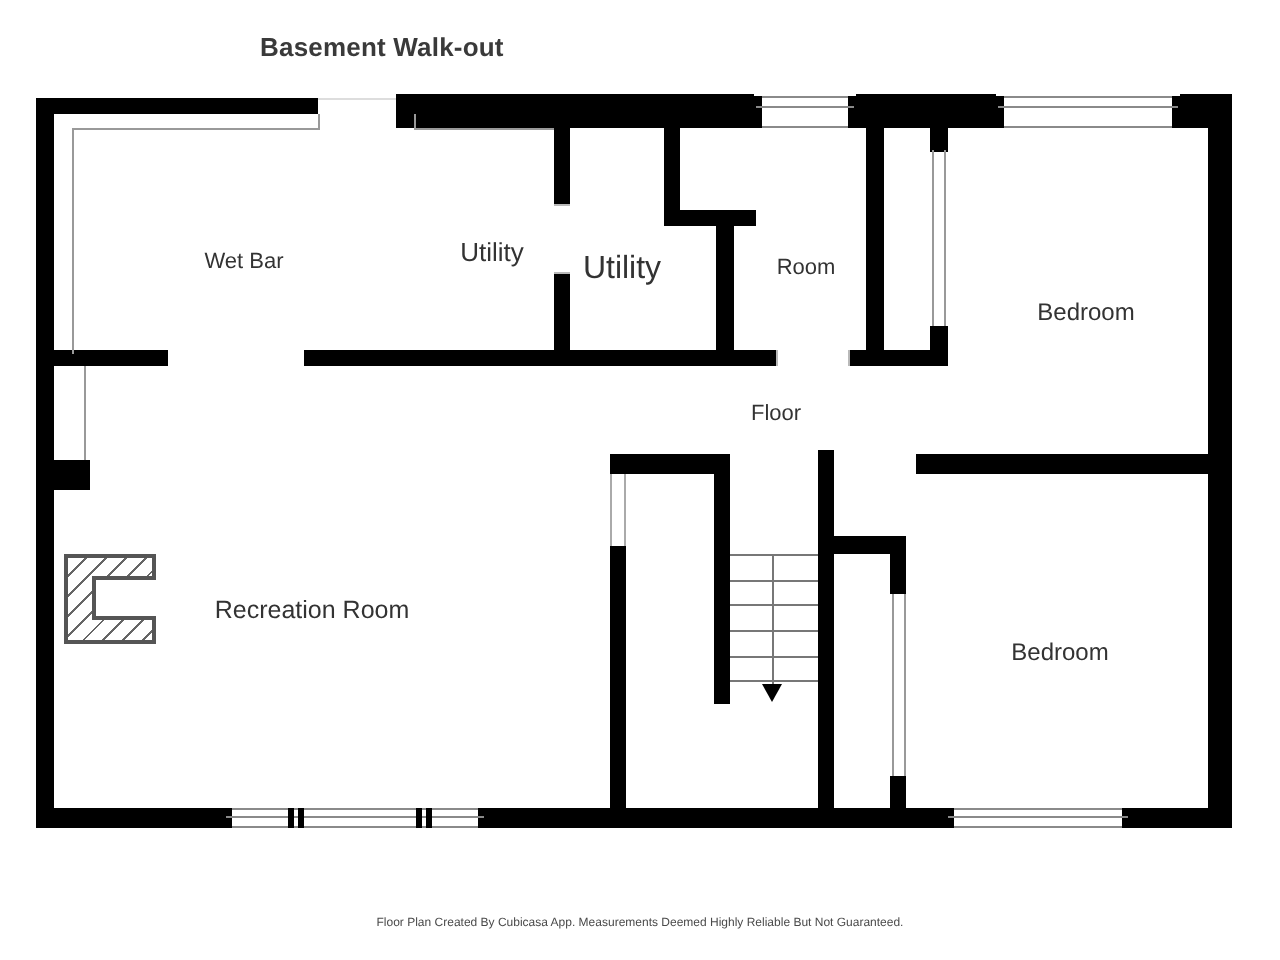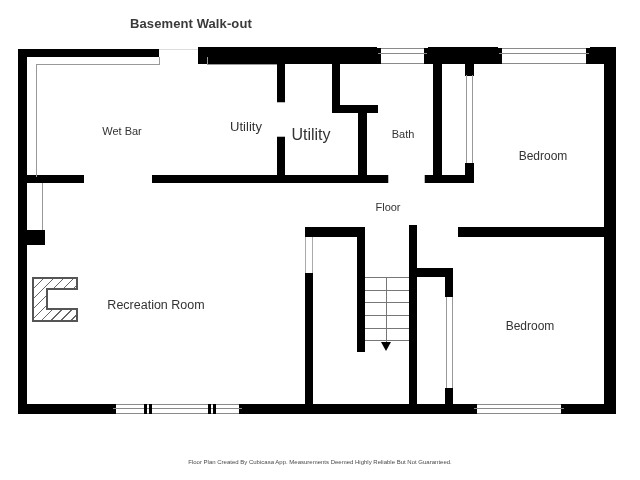--- a/index.html
+++ b/index.html
@@ -119,19 +119,19 @@
     <i class="step" style="top:78px"></i>
     <i class="step" style="top:91px"></i>
     <i class="step" style="top:103px"></i>
     <i class="runline" style="left:21px;top:40px;height:66px"></i>
     <i class="stairs-arrow" style="left:16px;top:105px"></i>
   </div>
 
   <div class="lbl" style="left:122px;top:131px;font-size:11px">Wet Bar</div>
   <div class="lbl" style="left:246px;top:126px;font-size:13px">Utility</div>
   <div class="lbl" style="left:311px;top:135px;font-size:16px">Utility</div>
-  <div class="lbl" style="left:403px;top:134px;font-size:11px">Bath</div>
+  <div class="lbl" style="left:403px;top:134px;font-size:11px">Room</div>
   <div class="lbl" style="left:543px;top:156px;font-size:12px">Bedroom</div>
   <div class="lbl" style="left:388px;top:207px;font-size:11px">Floor</div>
   <div class="lbl" style="left:156px;top:305px;font-size:12.5px">Recreation Room</div>
   <div class="lbl" style="left:530px;top:326px;font-size:12px">Bedroom</div>
 
 </div>
 
 </body></html>

